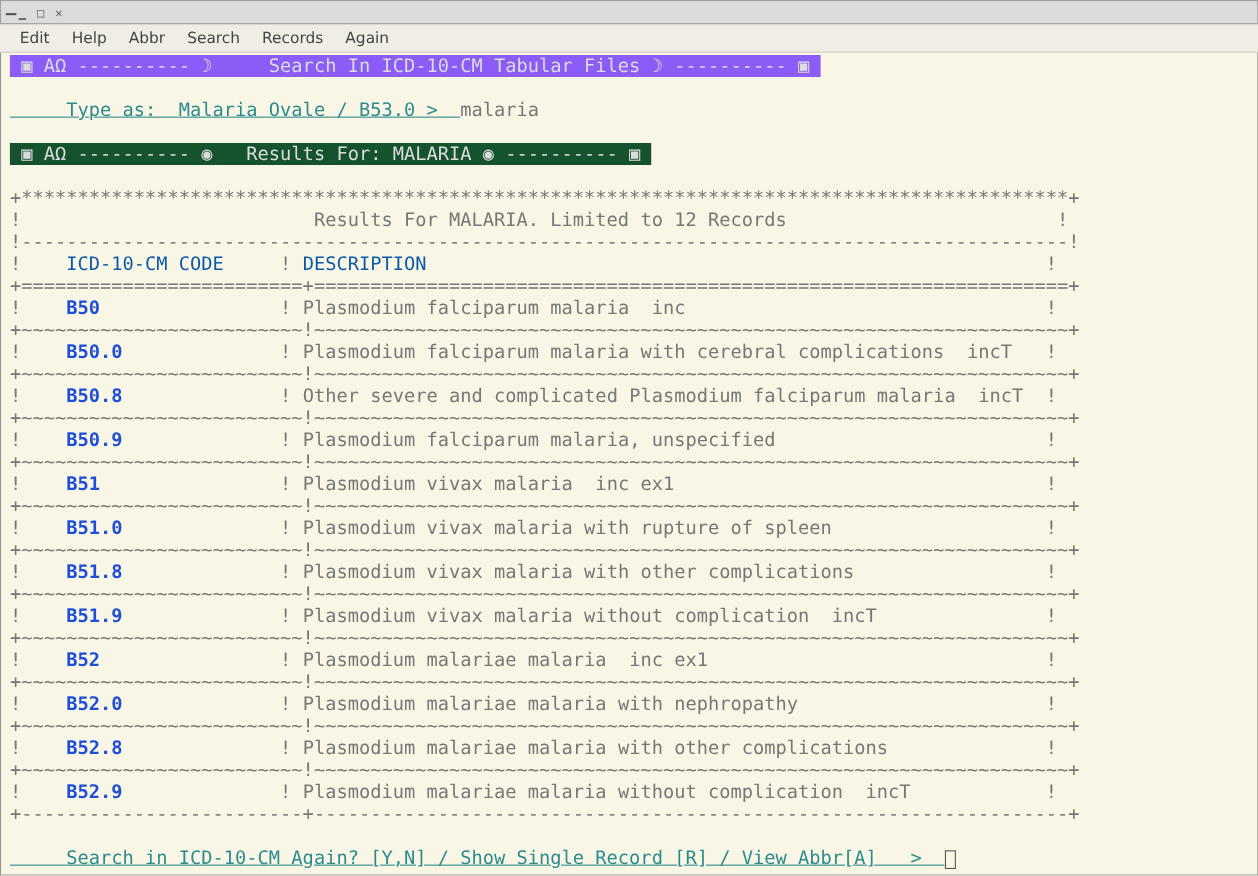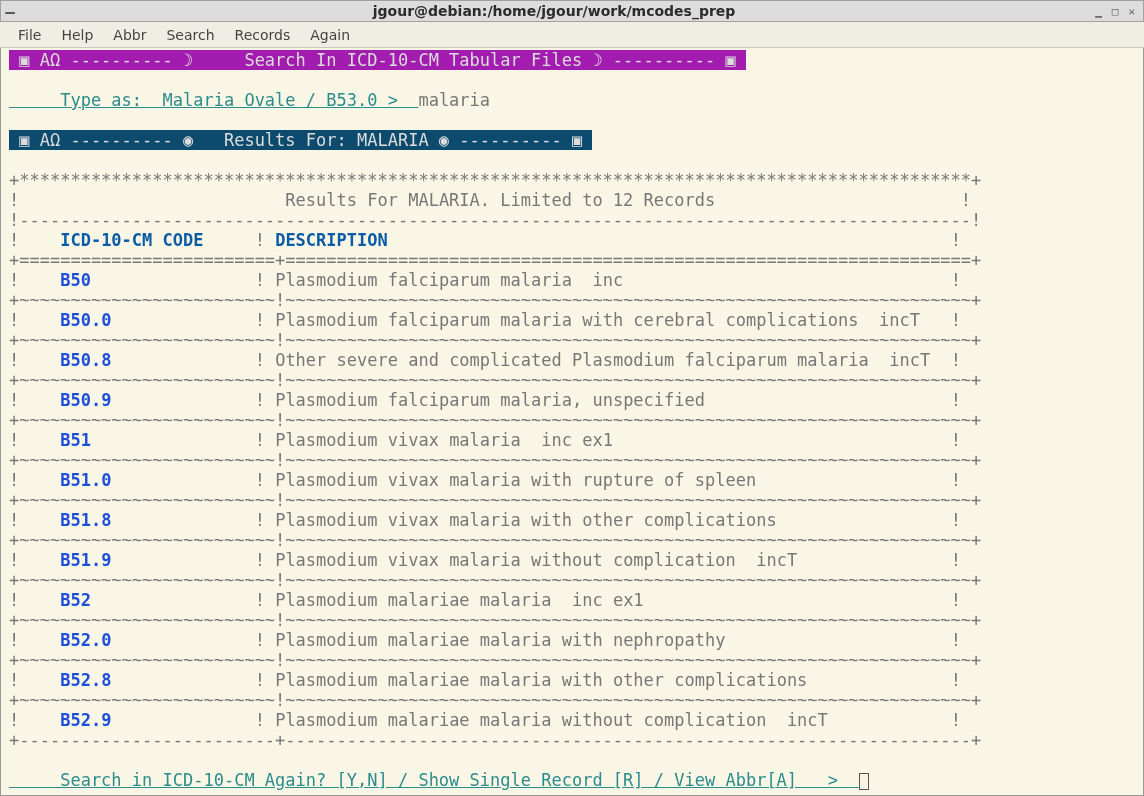--- a/index.html
+++ b/index.html
@@ -59,48 +59,47 @@
     padding: 2px 8px 4px 8px;
     height: calc(796px - 22px - 26px);
     border: 1px solid #999;
     border-top: none;
     font-size: 17px;
     line-height: 20px;
     white-space: pre;
     overflow: hidden;
   }
   .line { display: block; height: 20px; }
-  .bar-black { background: #a21caf; color: #dcdcdc; display: inline; }
-  .bar-purple { background: #0c4a6e; color: #dcdcdc; display: inline; }
+  .bar-black { background: #8b5cf6; color: #dcdcdc; display: inline; }
+  .bar-purple { background: #14532d; color: #dcdcdc; display: inline; }
   .teal { color: #2a8c8c; text-decoration: underline; }
   .grey { color: #777; }
   .code { color: #1d4ed8; font-weight: bold; }
-  .head { color: #0a5aa6; font-weight: bold; }
+  .head { color: #0a5aa6; font-weight: normal; }
   .cursor {
     display: inline-block;
     width: 10px; height: 17px;
     border: 1px solid #555;
     vertical-align: text-bottom;
   }
 </style>
 </head>
 <body>
 
 <div class="titlebar">
   <span class="dash">–</span>
-  <span class="title">jgour@debian:/home/jgour/work/mcodes_prep</span>
   <span class="controls">
     <span>▁</span>
     <span>□</span>
     <span>✕</span>
   </span>
 </div>
 
 <div class="menubar">
-  <span class="item">File</span>
+  <span class="item">Edit</span>
   <span class="item">Help</span>
   <span class="item">Abbr</span>
   <span class="item">Search</span>
   <span class="item">Records</span>
   <span class="item">Again</span>
 </div>
 
 <div class="terminal" id="term"><div class="line"><span class="bar-black"> ▣ AΩ ---------- ☽     Search In ICD-10-CM Tabular Files ☽ ---------- ▣ </span></div><div class="line"></div><div class="line"><span class="teal">     Type as:  Malaria Ovale / B53.0 &gt;  </span><span class="grey">malaria</span></div><div class="line"></div><div class="line"><span class="bar-purple"> ▣ AΩ ---------- ◉   Results For: MALARIA ◉ ---------- ▣ </span></div><div class="line"></div><div class="line"><span class="grey">+*********************************************************************************************+</span></div><div class="line"><span class="grey">! </span><span class="grey">                         Results For MALARIA. Limited to 12 Records                        </span><span class="grey">!</span></div><div class="line"><span class="grey">!---------------------------------------------------------------------------------------------!</span></div><div class="line"><span class="grey">!    </span><span class="head">ICD-10-CM CODE</span><span class="grey">     ! </span><span class="head">DESCRIPTION                                                       </span><span class="grey">!</span></div><div class="line"><span class="grey">+=========================+===================================================================+</span></div><div class="line"><span class="grey">!    </span><span class="code">B50                </span><span class="grey">! </span><span class="grey">Plasmodium falciparum malaria  inc                                </span><span class="grey">!</span></div><div class="line"><span class="grey">+~~~~~~~~~~~~~~~~~~~~~~~~~!~~~~~~~~~~~~~~~~~~~~~~~~~~~~~~~~~~~~~~~~~~~~~~~~~~~~~~~~~~~~~~~~~~~+</span></div><div class="line"><span class="grey">!    </span><span class="code">B50.0              </span><span class="grey">! </span><span class="grey">Plasmodium falciparum malaria with cerebral complications  incT   </span><span class="grey">!</span></div><div class="line"><span class="grey">+~~~~~~~~~~~~~~~~~~~~~~~~~!~~~~~~~~~~~~~~~~~~~~~~~~~~~~~~~~~~~~~~~~~~~~~~~~~~~~~~~~~~~~~~~~~~~+</span></div><div class="line"><span class="grey">!    </span><span class="code">B50.8              </span><span class="grey">! </span><span class="grey">Other severe and complicated Plasmodium falciparum malaria  incT  </span><span class="grey">!</span></div><div class="line"><span class="grey">+~~~~~~~~~~~~~~~~~~~~~~~~~!~~~~~~~~~~~~~~~~~~~~~~~~~~~~~~~~~~~~~~~~~~~~~~~~~~~~~~~~~~~~~~~~~~~+</span></div><div class="line"><span class="grey">!    </span><span class="code">B50.9              </span><span class="grey">! </span><span class="grey">Plasmodium falciparum malaria, unspecified                        </span><span class="grey">!</span></div><div class="line"><span class="grey">+~~~~~~~~~~~~~~~~~~~~~~~~~!~~~~~~~~~~~~~~~~~~~~~~~~~~~~~~~~~~~~~~~~~~~~~~~~~~~~~~~~~~~~~~~~~~~+</span></div><div class="line"><span class="grey">!    </span><span class="code">B51                </span><span class="grey">! </span><span class="grey">Plasmodium vivax malaria  inc ex1                                 </span><span class="grey">!</span></div><div class="line"><span class="grey">+~~~~~~~~~~~~~~~~~~~~~~~~~!~~~~~~~~~~~~~~~~~~~~~~~~~~~~~~~~~~~~~~~~~~~~~~~~~~~~~~~~~~~~~~~~~~~+</span></div><div class="line"><span class="grey">!    </span><span class="code">B51.0              </span><span class="grey">! </span><span class="grey">Plasmodium vivax malaria with rupture of spleen                   </span><span class="grey">!</span></div><div class="line"><span class="grey">+~~~~~~~~~~~~~~~~~~~~~~~~~!~~~~~~~~~~~~~~~~~~~~~~~~~~~~~~~~~~~~~~~~~~~~~~~~~~~~~~~~~~~~~~~~~~~+</span></div><div class="line"><span class="grey">!    </span><span class="code">B51.8              </span><span class="grey">! </span><span class="grey">Plasmodium vivax malaria with other complications                 </span><span class="grey">!</span></div><div class="line"><span class="grey">+~~~~~~~~~~~~~~~~~~~~~~~~~!~~~~~~~~~~~~~~~~~~~~~~~~~~~~~~~~~~~~~~~~~~~~~~~~~~~~~~~~~~~~~~~~~~~+</span></div><div class="line"><span class="grey">!    </span><span class="code">B51.9              </span><span class="grey">! </span><span class="grey">Plasmodium vivax malaria without complication  incT               </span><span class="grey">!</span></div><div class="line"><span class="grey">+~~~~~~~~~~~~~~~~~~~~~~~~~!~~~~~~~~~~~~~~~~~~~~~~~~~~~~~~~~~~~~~~~~~~~~~~~~~~~~~~~~~~~~~~~~~~~+</span></div><div class="line"><span class="grey">!    </span><span class="code">B52                </span><span class="grey">! </span><span class="grey">Plasmodium malariae malaria  inc ex1                              </span><span class="grey">!</span></div><div class="line"><span class="grey">+~~~~~~~~~~~~~~~~~~~~~~~~~!~~~~~~~~~~~~~~~~~~~~~~~~~~~~~~~~~~~~~~~~~~~~~~~~~~~~~~~~~~~~~~~~~~~+</span></div><div class="line"><span class="grey">!    </span><span class="code">B52.0              </span><span class="grey">! </span><span class="grey">Plasmodium malariae malaria with nephropathy                      </span><span class="grey">!</span></div><div class="line"><span class="grey">+~~~~~~~~~~~~~~~~~~~~~~~~~!~~~~~~~~~~~~~~~~~~~~~~~~~~~~~~~~~~~~~~~~~~~~~~~~~~~~~~~~~~~~~~~~~~~+</span></div><div class="line"><span class="grey">!    </span><span class="code">B52.8              </span><span class="grey">! </span><span class="grey">Plasmodium malariae malaria with other complications              </span><span class="grey">!</span></div><div class="line"><span class="grey">+~~~~~~~~~~~~~~~~~~~~~~~~~!~~~~~~~~~~~~~~~~~~~~~~~~~~~~~~~~~~~~~~~~~~~~~~~~~~~~~~~~~~~~~~~~~~~+</span></div><div class="line"><span class="grey">!    </span><span class="code">B52.9              </span><span class="grey">! </span><span class="grey">Plasmodium malariae malaria without complication  incT            </span><span class="grey">!</span></div><div class="line"><span class="grey">+-------------------------+-------------------------------------------------------------------+</span></div><div class="line"></div><div class="line"><span class="teal">     Search in ICD-10-CM Again? [Y,N] / Show Single Record [R] / View Abbr[A]   &gt;  </span><span class="cursor"></span></div></div>
 
 </body></html>

